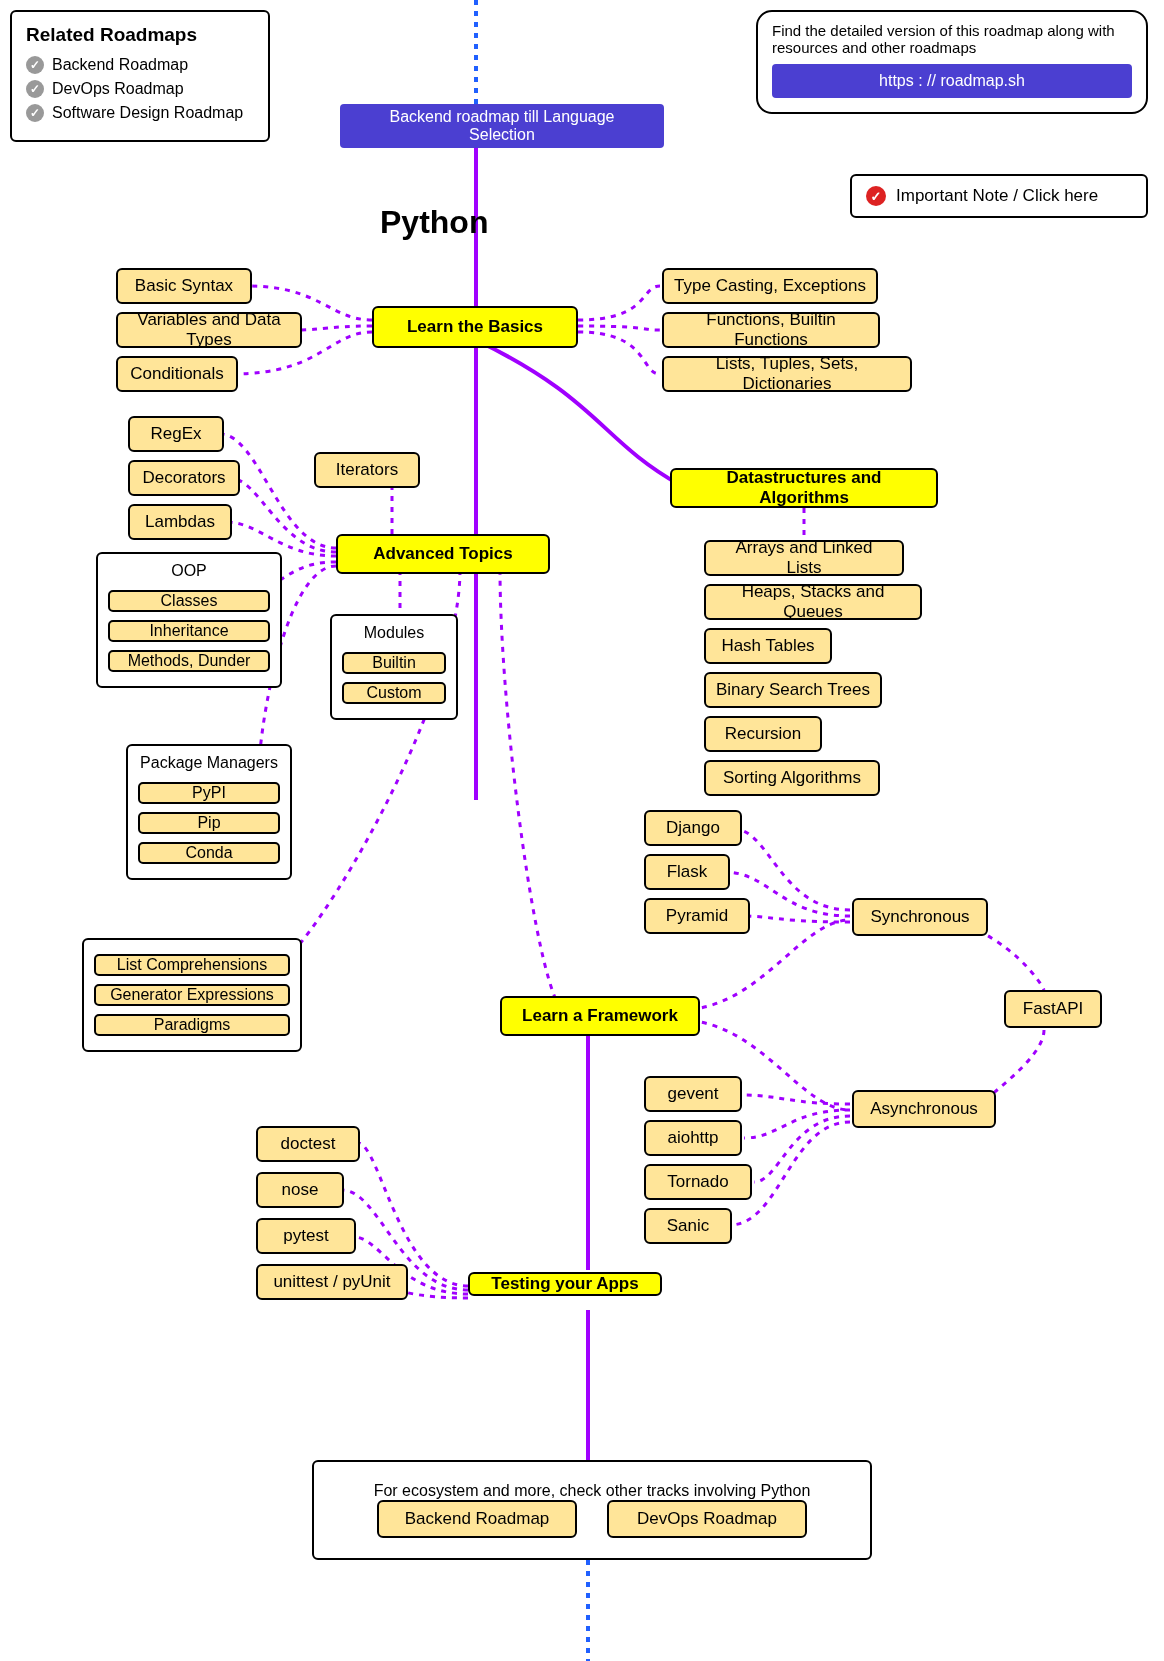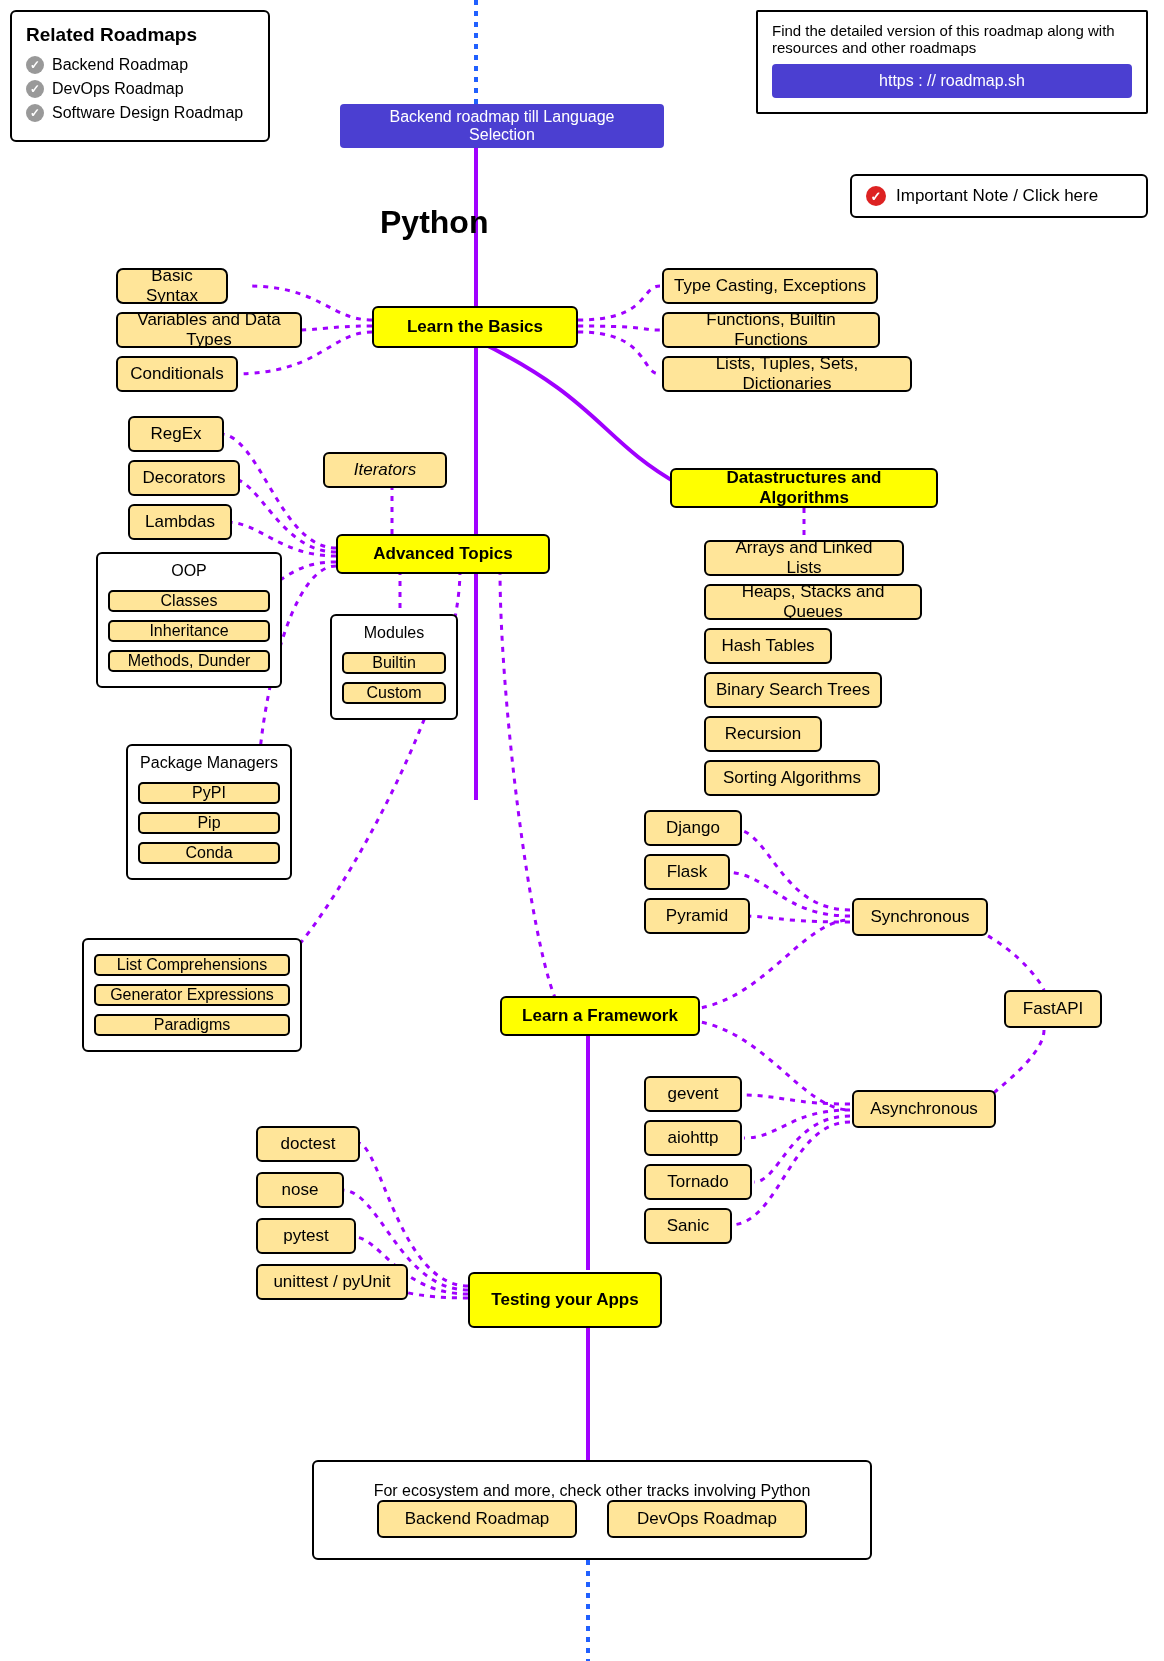--- a/index.html
+++ b/index.html
@@ -72,21 +72,21 @@
   .check-icon {
     width: 18px; height: 18px; border-radius: 50%; background: #999;
     display: inline-flex; align-items: center; justify-content: center;
     color: #fff; font-size: 12px; font-weight: bold;
   }
   .info-box {
     position: absolute;
     right: 16px; top: 10px;
     width: 392px;
     border: 2.5px solid #000;
-    border-radius: 2px;
+    border-radius: 16px;
     background: #fff;
     padding: 10px 14px 14px 14px;
     font-size: 15px;
   }
   .note-box {
     position: absolute;
     right: 16px; top: 174px;
     width: 298px;
     border: 2.5px solid #000;
     border-radius: 6px;
@@ -208,21 +208,21 @@
 
 <div class="purplebox" style="left:340px;top:104px;width:324px;height:44px;">
   <span>Backend roadmap till Language Selection</span>
 </div>
 
 <div class="title">Python</div>
 
 <div class="node main" style="left:372px;top:306px;width:206px;height:42px;">
   <span>Learn the Basics</span>
 </div>
-<div class="topic" style="left:116px;top:268px;width:112px;height:36px;border-radius:7px;">
+<div class="topic" style="left:116px;top:268px;width:136px;height:36px;">
     <span>Basic Syntax</span>
   </div>
 <div class="topic" style="left:116px;top:312px;width:186px;height:36px;">
     <span>Variables and Data Types</span>
   </div>
 <div class="topic" style="left:116px;top:356px;width:122px;height:36px;">
     <span>Conditionals</span>
   </div>
 <div class="topic" style="left:662px;top:268px;width:216px;height:36px;">
     <span>Type Casting, Exceptions</span>
@@ -261,21 +261,21 @@
   </div>
 <div class="topic" style="left:128px;top:416px;width:96px;height:36px;">
     <span>RegEx</span>
   </div>
 <div class="topic" style="left:128px;top:460px;width:112px;height:36px;">
     <span>Decorators</span>
   </div>
 <div class="topic" style="left:128px;top:504px;width:104px;height:36px;">
     <span>Lambdas</span>
   </div>
-<div class="topic" style="left:323px;top:452px;width:124px;height:36px;font-style:italic;">
+<div class="topic" style="left:314px;top:452px;width:106px;height:36px;">
     <span>Iterators</span>
   </div>
 
 <div class="groupbox" style="left:96px;top:552px;width:186px;">
   <div class="group-title">OOP</div>
   <div class="group-inner"><span>Classes</span></div>
   <div class="group-inner"><span>Inheritance</span></div>
   <div class="group-inner"><span>Methods, Dunder</span></div>
 </div>
 
@@ -327,21 +327,21 @@
 <div class="topic" style="left:644px;top:1120px;width:98px;height:36px;">
     <span>aiohttp</span>
   </div>
 <div class="topic" style="left:644px;top:1164px;width:108px;height:36px;">
     <span>Tornado</span>
   </div>
 <div class="topic" style="left:644px;top:1208px;width:88px;height:36px;">
     <span>Sanic</span>
   </div>
 
-<div class="node main" style="left:468px;top:1272px;width:194px;height:56px;">
+<div class="node main" style="left:468px;top:1272px;width:194px;height:24px;">
     <span>Testing your Apps</span>
   </div>
 <div class="topic" style="left:256px;top:1126px;width:104px;height:36px;">
     <span>doctest</span>
   </div>
 <div class="topic" style="left:256px;top:1172px;width:88px;height:36px;">
     <span>nose</span>
   </div>
 <div class="topic" style="left:256px;top:1218px;width:100px;height:36px;">
     <span>pytest</span>

